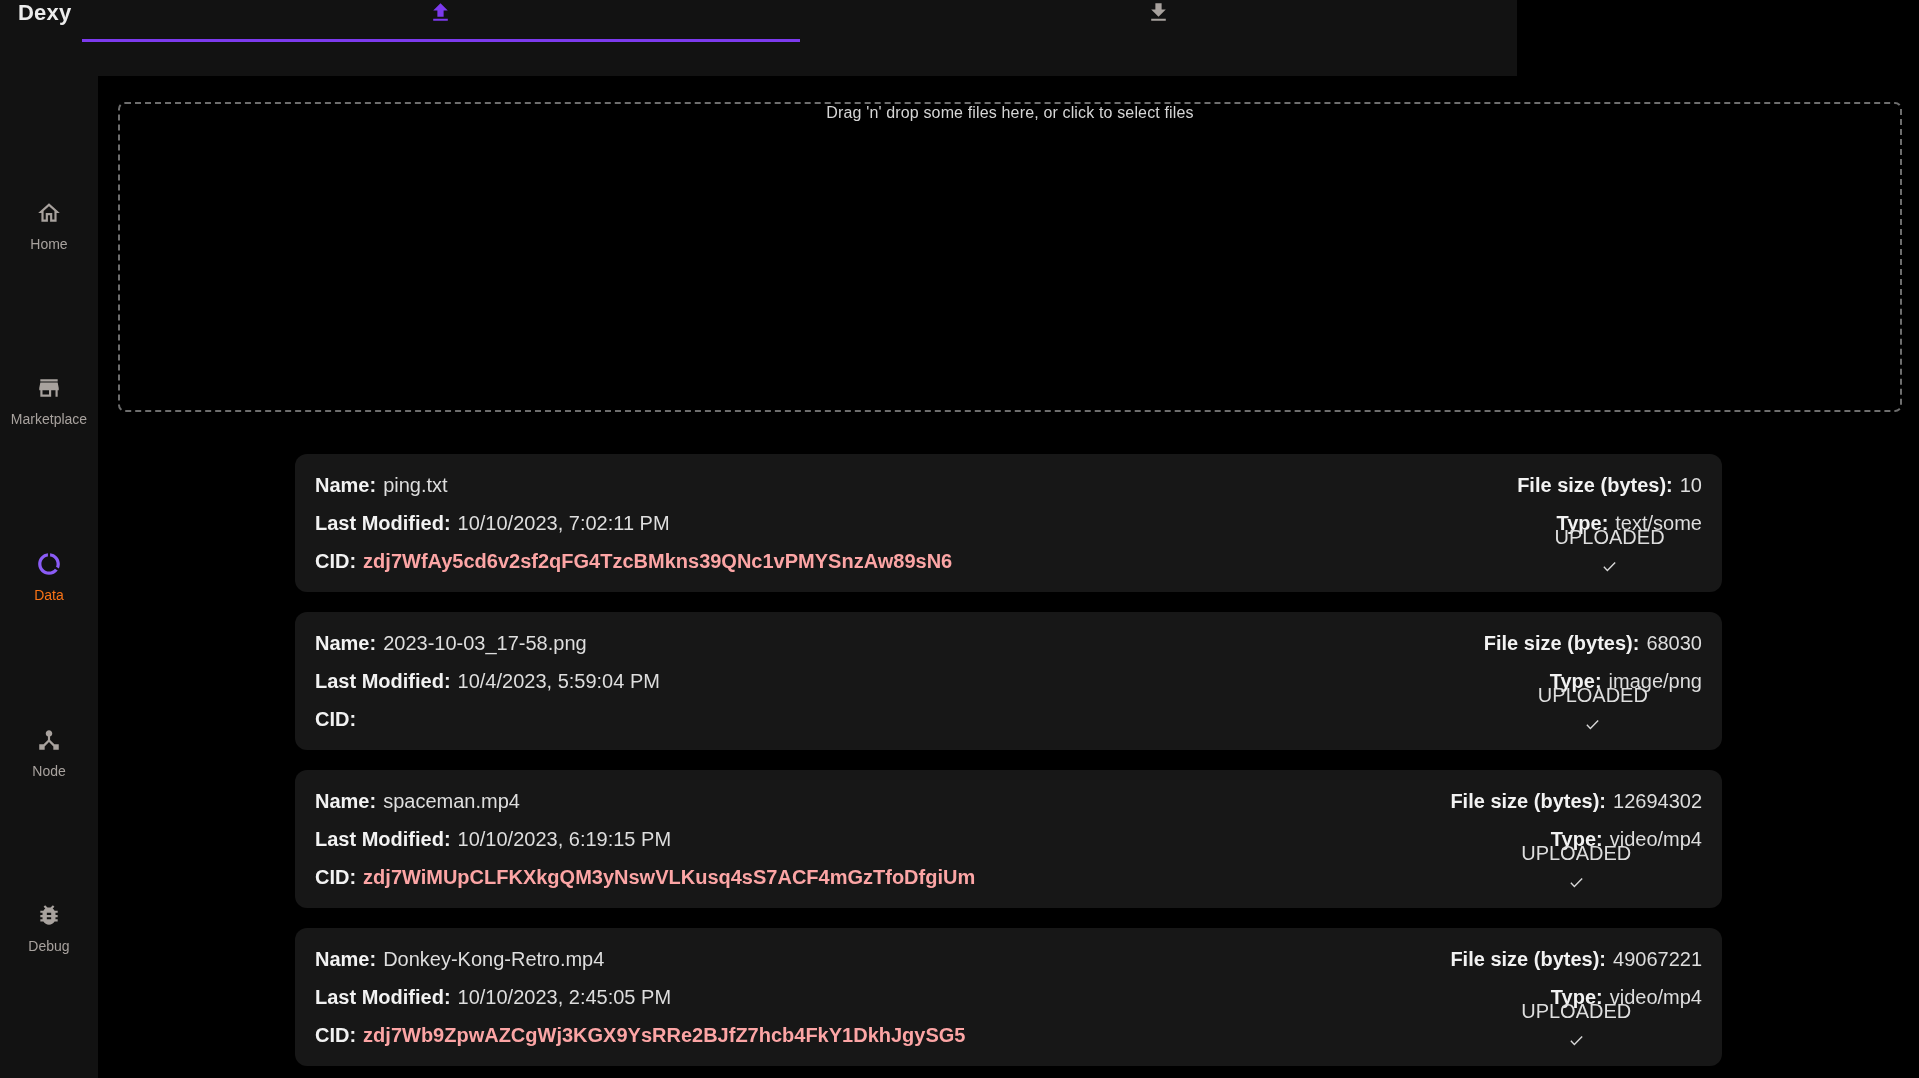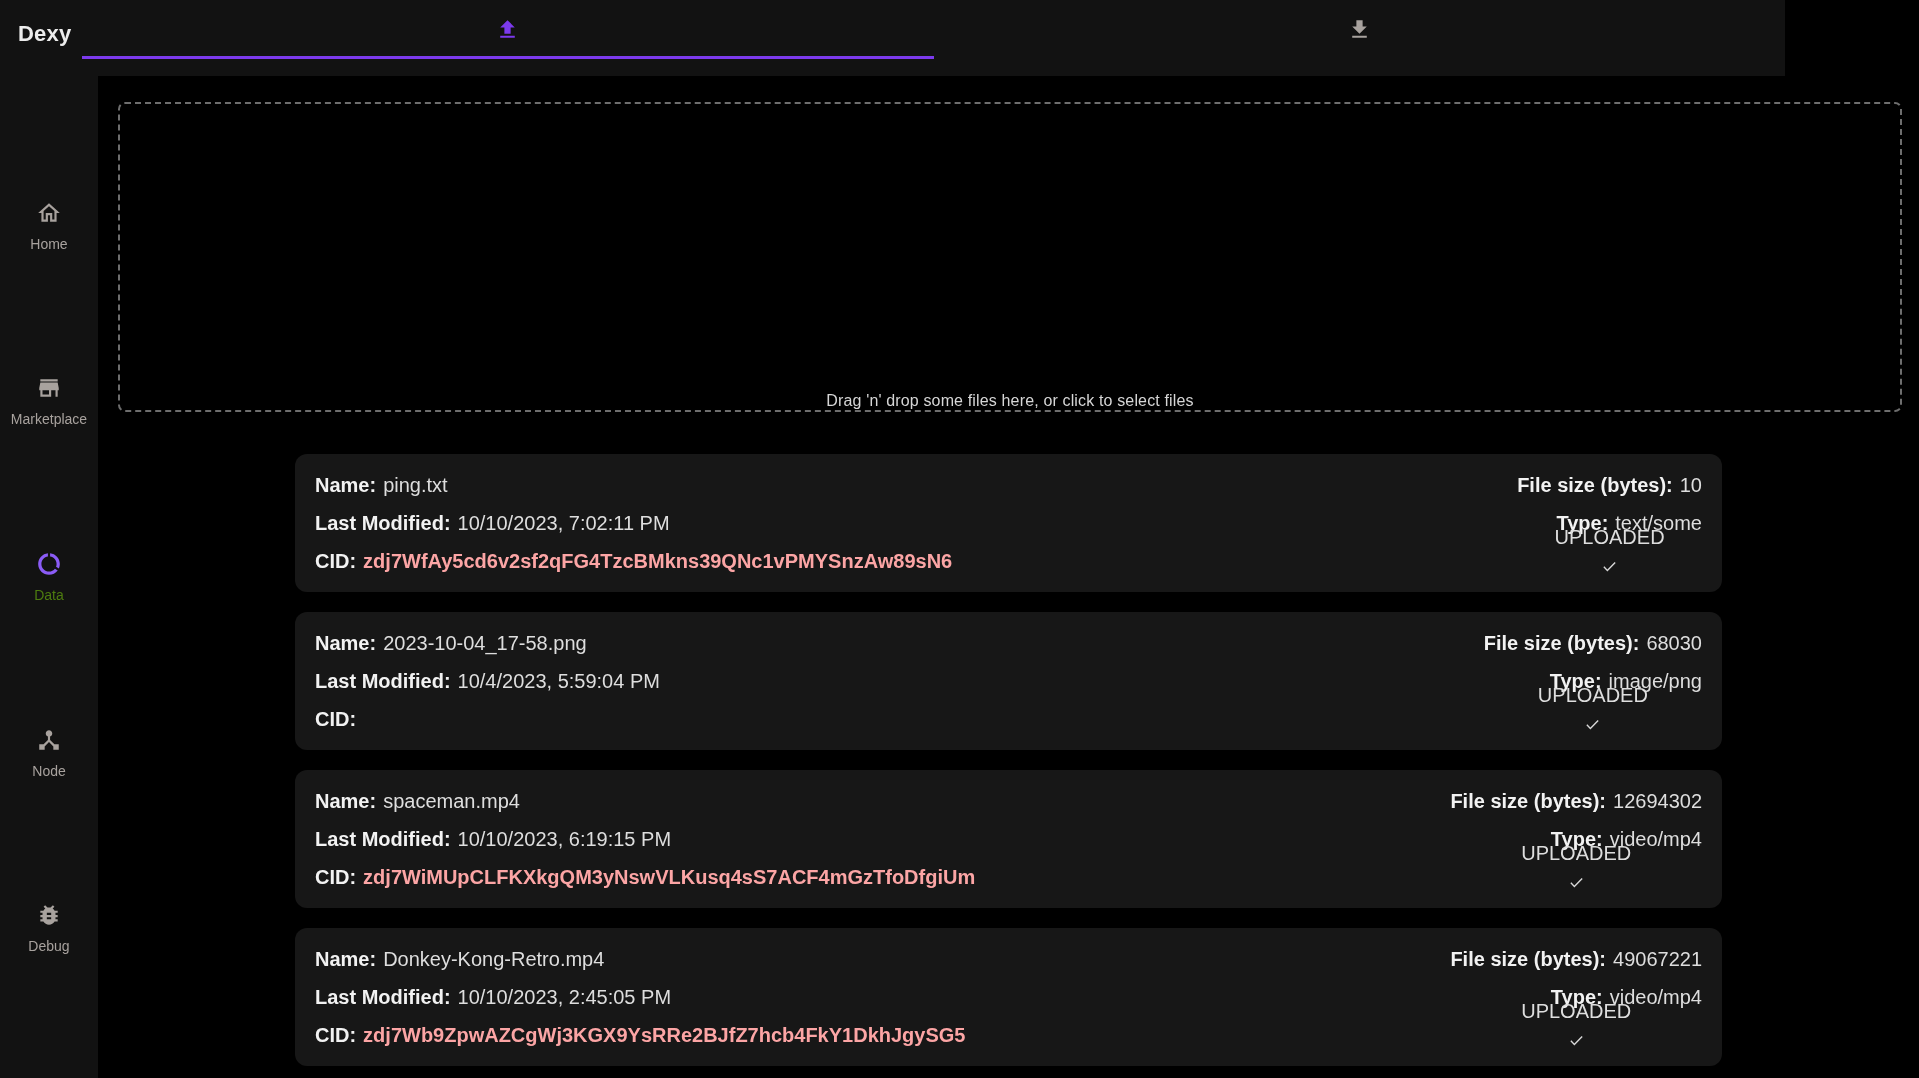--- a/index.html
+++ b/index.html
@@ -7,23 +7,23 @@
     width: 1919px; height: 1078px;
     background: #000;
     font-family: "Liberation Sans", "DejaVu Sans", sans-serif;
     overflow: hidden;
     color: #e8e8e8;
   }
 
   
   .topbar {
     position: fixed; top: 0; left: 0;
-    width: 1785px; height: 76px;
+    width: 1517px; height: 76px;
     background: #121212;
-    display: flex; align-items: center;
+    display: flex; align-items: flex-start;
     z-index: 10;
   }
   .logo {
     width: 82px; padding-left: 18px;
     display: flex; align-items: center;
     font-size: 22px; font-weight: 700; color: #ececec;
     letter-spacing: 0.2px;
     padding-bottom: 8px;
   }
   .tabs { flex: 1; display: flex; align-items: stretch; }
@@ -50,34 +50,34 @@
   }
   .side-item {
     display: flex; flex-direction: column; align-items: center;
     cursor: pointer; width: 98px;
   }
   .side-item svg { width: 26px; height: 26px; fill: #a8a29e; }
   .side-item .side-label {
     margin-top: 6px; font-size: 14px; color: #a8a29e; text-align: center;
   }
   .side-item.active svg { fill: #8b5cf6; }
-  .side-item.active .side-label { color: #4d7c0f; }
+  .side-item.active .side-label { color: #f97316; }
 
   
   .main {
     position: absolute; top: 76px; left: 98px;
     width: 1821px; height: 1002px;
     background: #000;
   }
   .dropzone {
     margin: 26px 17px 0 20px;
     height: 310px;
     border: 2px dashed #6e6e6e;
     border-radius: 7px;
-    display: flex; align-items: flex-end; justify-content: center;
+    display: flex; align-items: flex-start; justify-content: center;
     cursor: pointer;
   }
   .dropzone-text { font-size: 16px; color: #d6d6d6; letter-spacing: 0.15px; }
 
   .cards {
     width: 1427px;
     margin: 42px auto 0 auto;
     display: flex; flex-direction: column; gap: 20px;
   }
   .card {
@@ -202,21 +202,21 @@
                 <path d="M4 12.5l5 5L20 6.5"></path>
               </svg></span>
         </div>
       </div>
     </section>
 
     <section class="card">
       <div class="col left">
         <div class="row">
             <span class="lbl">Name:</span>
-            <span>2023-10-04_17-58.png</span>
+            <span>2023-10-03_17-58.png</span>
           </div>
         <div class="row">
             <span class="lbl">Last Modified:</span>
             <span>10/4/2023, 5:59:04 PM</span>
           </div>
         <div class="row">
             <span class="lbl">CID:</span>
           </div>
       </div>
       <div class="col right">

